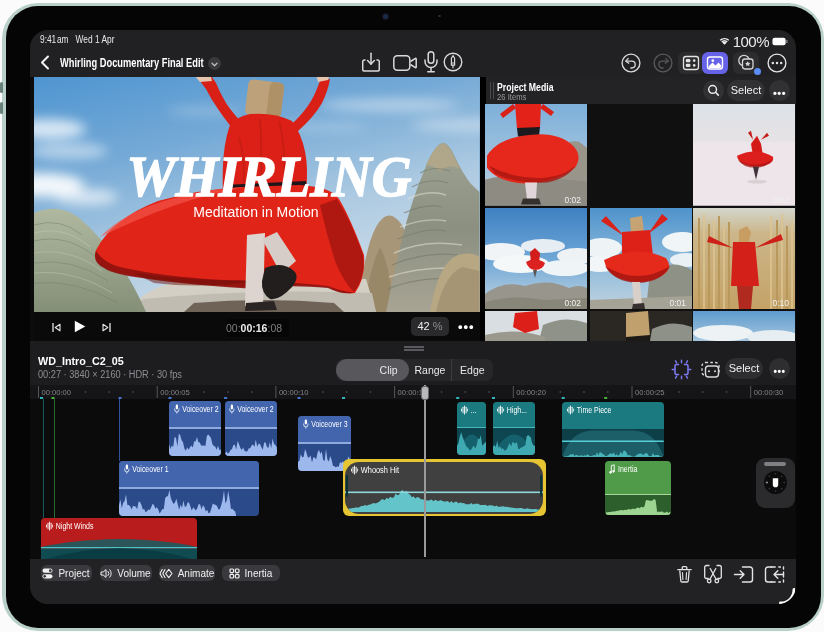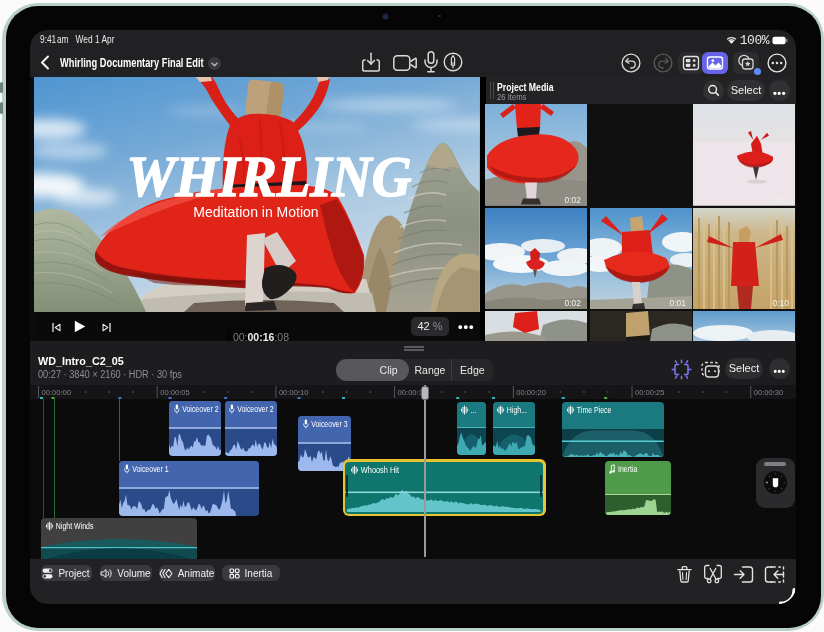--- a/index.html
+++ b/index.html
@@ -45,21 +45,21 @@
  <div style="position:absolute;left:-2px;top:79px;width:3px;height:11px;background:#69817b;border-radius:1.5px;"></div>
  <div style="position:absolute;left:-2px;top:99px;width:3px;height:12px;background:#69817b;border-radius:1.5px;"></div>
  <div style="position:absolute;left:436px;top:11.5px;width:2.5px;height:2.5px;border-radius:50%;background:#2a2a33;"></div>
  <div class="screen">
   <div class="status">
     <div class="lt">9:41 am&nbsp;&nbsp;&nbsp;Wed 1 Apr</div>
     <div class="rt">
       <svg width="11" height="8.5" viewBox="0 0 15 11">
             <path d="M7.5 10.2 L4.6 7.6 C5.3 6.8 6.3 6.3 7.5 6.3 C8.7 6.3 9.7 6.8 10.4 7.6 Z M3.1 5.9 C4.2 4.7 5.8 4 7.5 4 C9.2 4 10.8 4.7 11.9 5.9 L10.6 7.2 C9.8 6.4 8.7 5.9 7.5 5.9 C6.3 5.9 5.2 6.4 4.4 7.2 Z M0.9 3.6 C2.6 1.9 4.9 0.9 7.5 0.9 C10.1 0.9 12.4 1.9 14.1 3.6 L12.8 4.9 C11.4 3.6 9.5 2.8 7.5 2.8 C5.5 2.8 3.6 3.6 2.2 4.9 Z" fill="#efefef"></path>
           </svg>
-      <span style="font-size:13px;letter-spacing:-0.5px;font-family:Liberation Mono, monospace;">100%</span>
+      <span style="font-size:15px;letter-spacing:-0.5px;">100%</span>
       <svg width="15.5" height="9" viewBox="0 0 16.5 9">
             <rect x="0.5" y="0.5" width="14" height="8" rx="2.2" fill="#fff"></rect>
             <rect x="15.2" y="2.9" width="1.3" height="3.2" rx="0.65" fill="#98989c"></rect>
           </svg>
     </div>
   </div>
   <div class="toolbar">
     <svg class="icon" style="left:10px;top:7px" width="10" height="15" viewBox="0 0 10 15">
           <path d="M8 1.5 L2 7.5 L8 13.5" stroke="#f2f2f2" stroke-width="2" fill="none" stroke-linecap="round" stroke-linejoin="round"></path>
         </svg>
@@ -250,21 +250,21 @@
           <path d="M1 0.5 v8" stroke="#e8e8e8" stroke-width="1.3" stroke-linecap="round"></path>
           <path d="M8 1.2 L3.2 4.5 L8 7.8 Z" stroke="#e8e8e8" stroke-width="1.1" fill="none" stroke-linejoin="round"></path>
         </svg>
     <svg class="icon" style="left:40px;top:8px" width="12" height="13" viewBox="0 0 12 13">
           <path d="M0.8 0.8 L11.3 6.5 L0.8 12.2 Z" fill="#fff"></path>
         </svg>
     <svg class="icon" style="left:68px;top:10.5px" width="9" height="9" viewBox="0 0 9 9">
           <path d="M8 0.5 v8" stroke="#e8e8e8" stroke-width="1.3" stroke-linecap="round"></path>
           <path d="M1 1.2 L5.8 4.5 L1 7.8 Z" stroke="#e8e8e8" stroke-width="1.1" fill="none" stroke-linejoin="round"></path>
         </svg>
-    <div style="position:absolute;left:192px;top:16px;width:63px;height:18px;background:#060606;border-radius:4px;text-align:right;line-height:18px;font-size:10.5px;color:#7e7e82;">00:<span style="color:#ececec;font-weight:bold;">00:16</span>:08</div>
+    <div style="position:absolute;left:192px;top:7px;width:63px;height:18px;background:#060606;border-radius:4px;text-align:left;line-height:18px;font-size:10.5px;color:#7e7e82;">00:<span style="color:#ececec;font-weight:bold;">00:16</span>:08</div>
     <div style="position:absolute;left:377px;top:5px;width:38px;height:19px;background:#2a2a2c;border-radius:5px;text-align:center;line-height:19px;font-size:11px;color:#ececec;">42 <span style="color:#8e8e92">%</span></div>
     <div style="position:absolute;left:424px;top:11px;color:#fff;font-size:13px;letter-spacing:1px;font-weight:bold;line-height:8px;">•••</div>
   </div>
   <div class="mediagap"></div>
   <div class="media">
     <div class="mediahead">
       <div style="position:absolute;left:3.5px;top:5px;width:1.5px;height:17px;background:#4a4a4c"></div>
       <div style="position:absolute;left:6.5px;top:5px;width:1.5px;height:17px;background:#4a4a4c"></div>
       <div style="position:absolute;left:11px;top:3.5px;color:#fff;font-size:11px;font-weight:bold;transform:scaleX(0.79);transform-origin:0 0;white-space:nowrap;">Project Media</div>
       <div style="position:absolute;left:11px;top:15px;color:#98989d;font-size:9px;transform:scaleX(0.85);transform-origin:0 0;">26 Items</div>
@@ -630,42 +630,42 @@
                   <rect x="1.9" y="1.8" width="1.1" height="6.4" rx="0.5"></rect>
                   <rect x="3.8" y="0.4" width="1.1" height="9.2" rx="0.5"></rect>
                   <rect x="5.7" y="1.8" width="1.1" height="6.4" rx="0.5"></rect>
                   <rect x="7.6" y="3.4" width="1.1" height="3.2" rx="0.5"></rect>
                 </g>
               </svg>
               <span>Time Piece</span>
             </div>
 </div>
           <div class="clip" style="left:312.5px;top:118.3px;width:203.2px;height:57px;background:#e5c531;border-radius:6px;">
-<div style="position:absolute;left:2.5px;top:2.5px;width:198.2px;height:52px;background:#0f766e;border-radius:4px;overflow:hidden;">
+<div style="position:absolute;left:2.5px;top:2.5px;width:198.2px;height:52px;background:#404040;border-radius:14px;overflow:hidden;">
 <svg width="198.2" height="52" viewBox="0 0 198.2 52" preserveAspectRatio="none">
 <polygon points="2,50 2.0,47.0 3.8,46.7 5.6,46.4 7.4,46.0 9.2,45.9 11.0,45.3 12.8,45.8 14.6,45.0 16.4,44.0 18.2,43.9 20.0,43.1 21.8,43.7 23.6,42.7 25.4,42.5 27.2,41.5 29.0,40.9 30.8,41.4 32.6,40.4 34.4,39.7 36.2,37.6 38.0,37.3 39.8,38.2 41.6,35.7 43.4,37.0 45.2,34.8 47.0,35.7 48.8,35.4 50.6,31.6 52.4,33.3 54.2,32.6 56.0,28.7 57.8,28.3 59.6,30.1 61.4,28.6 63.2,31.6 65.0,32.4 66.8,35.3 68.6,34.3 70.4,36.4 72.2,35.0 74.0,35.4 75.8,37.3 77.6,37.3 79.4,38.0 81.2,38.2 83.0,38.6 84.8,38.2 86.6,37.6 88.4,39.3 90.2,37.8 92.0,38.8 93.8,39.1 95.6,38.0 97.4,39.0 99.2,39.6 101.0,39.4 102.8,39.1 104.6,40.7 106.4,38.9 108.2,41.1 110.0,39.7 111.8,39.7 113.6,41.6 115.4,40.2 117.2,41.2 119.0,41.0 120.8,42.2 122.6,42.3 124.4,42.2 126.2,41.1 128.0,42.5 129.8,41.8 131.6,41.7 133.4,41.8 135.2,42.9 137.0,43.1 138.8,43.0 140.6,42.8 142.4,43.9 144.2,43.2 146.0,43.3 147.8,43.4 149.6,44.6 151.4,43.6 153.2,44.8 155.0,44.7 156.8,44.5 158.6,44.3 160.4,45.1 162.2,44.7 164.0,45.2 165.8,45.6 167.6,45.7 169.4,46.0 171.2,46.2 173.0,46.3 174.8,46.0 176.6,45.9 178.4,46.7 180.2,46.9 182.0,46.3 183.8,46.8 185.6,47.0 187.4,47.2 189.2,47.1 191.0,47.1 192.8,47.4 194.6,47.5 196.2,50" fill="#63c4c9"></polygon>
 <rect x="0" y="29.5" width="198.2" height="1.6" fill="#8fd8dc"></rect>
 </svg>
 <div class="cliptitle" style="left:6px;">
                 <svg width="9" height="10" viewBox="0 0 9 10" style="flex:none">
                   <g fill="#fff">
                     <rect x="0" y="3.4" width="1.1" height="3.2" rx="0.5"></rect>
                     <rect x="1.9" y="1.8" width="1.1" height="6.4" rx="0.5"></rect>
                     <rect x="3.8" y="0.4" width="1.1" height="9.2" rx="0.5"></rect>
                     <rect x="5.7" y="1.8" width="1.1" height="6.4" rx="0.5"></rect>
                     <rect x="7.6" y="3.4" width="1.1" height="3.2" rx="0.5"></rect>
                   </g>
                 </svg>
                 <span style="font-size:9px">Whoosh Hit</span>
               </div>
 </div>
 <div style="position:absolute;left:3.5px;top:16px;width:2px;height:22px;background:#083337;border-radius:1px;"></div>
 <div style="position:absolute;right:3.5px;top:16px;width:2px;height:22px;background:#083337;border-radius:1px;"></div>
 </div>
-          <div class="clip" style="left:11.3px;top:177.3px;width:156.2px;height:42.5px;background:#404040;border-radius:4px 4px 0 0;">
+          <div class="clip" style="left:11.3px;top:177.3px;width:156.2px;height:42.5px;background:#b91c1c;border-radius:4px 4px 0 0;">
 <svg style="position:absolute;left:0;top:12px" width="156.2" height="30.5" viewBox="0 0 156.2 30.5" preserveAspectRatio="none">
 <path d="M0 30.5 Q 78 8 156.2 30.5 L 156.2 30.5 L 156.2 0 L 0 0 Z" fill="#10565c" opacity="0.0"></path>
 <rect x="0" y="17" width="156.2" height="1.5" fill="#4ac2c6"></rect>
 <path d="M0 30.5 L 0 18.5 L 156.2 18.5 L 156.2 30.5 Z" fill="#0f4b51"></path>
 <path d="M0 30.5 Q 78 6 156.2 30.5 L 156.2 30.5 Z" fill="#0a3c43"></path>
 <path d="M0 17 Q 30 10 78 9 Q 126.19999999999999 10 156.2 17 L 156.2 17 L 0 17 Z" fill="#135f64" opacity="0.85"></path>
 </svg>
 <div class="cliptitle">
               <svg width="9" height="10" viewBox="0 0 9 10" style="flex:none">
                 <g fill="#fff">

